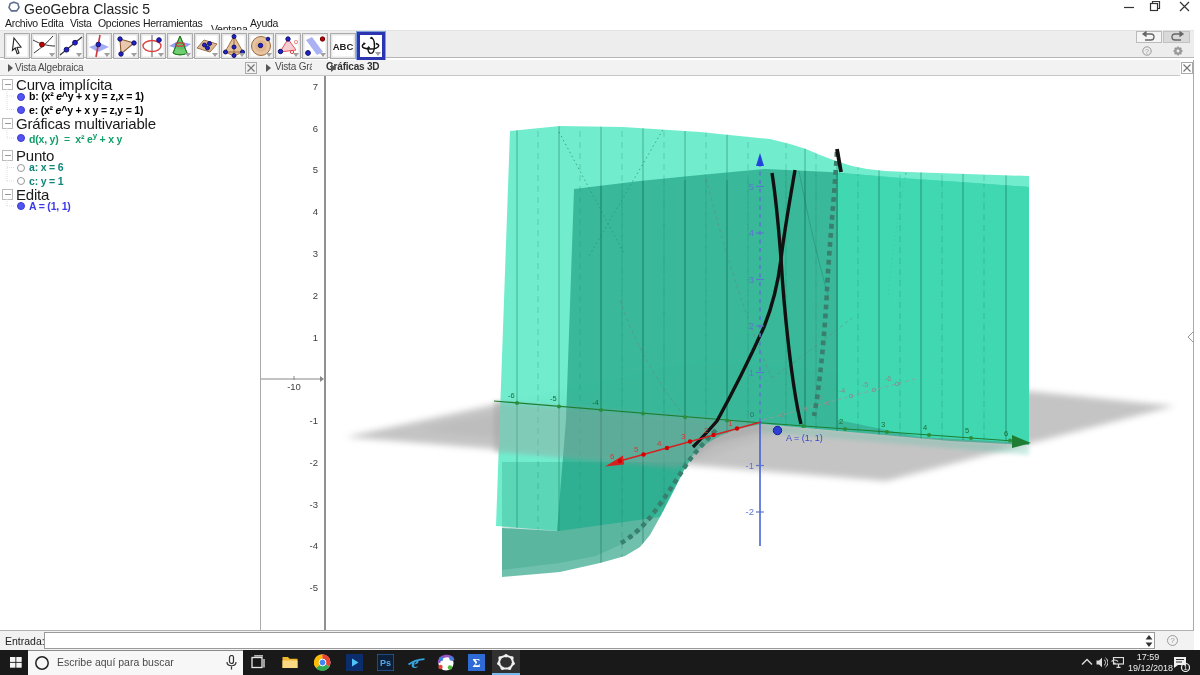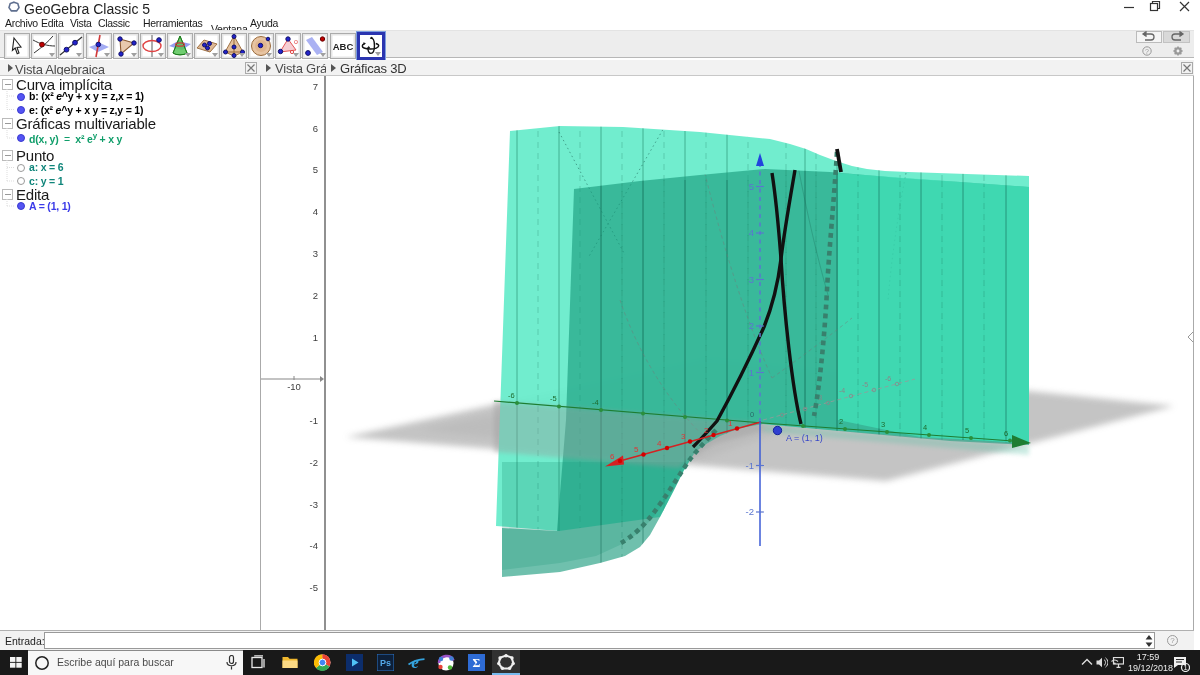--- a/index.html
+++ b/index.html
@@ -15,21 +15,21 @@
   #toolbar{left:0;top:30px;width:1194px;height:28px;background:#ededed;
            border-top:1px solid #e3e3e3;border-bottom:1px solid #b7b7b7;box-sizing:border-box;}
   .tbtn{position:absolute;top:33px;width:24px;height:24px;background:#fff;
         border:1px solid #ababab;box-shadow:0 0 0 1.5px #e6e6e6 inset;}
   .tbtn svg{position:absolute;left:0px;top:0px;}
   .tri{position:absolute;right:0px;bottom:0px;width:8px;height:7px;opacity:0;}
   .tri:after{content:"";position:absolute;right:1px;bottom:1px;
        border-left:3px solid transparent;border-right:3px solid transparent;border-top:4px solid #a0a0a0;}
   
   .phead{position:absolute;top:60px;height:16px;background:#f2f2f2;overflow:hidden;
-         border-bottom:1px solid #c8c8c8;box-sizing:border-box;font-size:13px;letter-spacing:-0.2px;color:#4a4a4a;}
+         border-bottom:1px solid #c8c8c8;box-sizing:border-box;font-size:10px;letter-spacing:-0.2px;color:#4a4a4a;}
   .parrow{position:absolute;left:8px;top:4px;width:0;height:0;
           border-top:4px solid transparent;border-bottom:4px solid transparent;border-left:5px solid #555;}
   #algpanel{left:0;top:60px;width:261px;height:570px;background:#fff;border-right:1px solid #aaa;box-sizing:border-box;}
   #gpanel{left:261px;top:60px;width:65px;height:570px;background:#fff;border-right:2px solid #909090;box-sizing:border-box;}
   #dpanel{left:326px;top:60px;width:868px;height:570px;background:#fff;border-right:1px solid #aaa;box-sizing:border-box;}
   
   #entrada{left:0;top:630px;width:1194px;height:20px;background:#f2f2f2;border-top:1px solid #b0b0b0;box-sizing:border-box;}
   
   #taskbar{left:0;top:650px;width:1200px;height:25px;background:#191919;}
 </style>
@@ -47,21 +47,21 @@
     <rect x="40.5" y="3.5" width="7" height="7"></rect>
     <path d="M42.5 3.5 V1.5 H49.5 V8.5 H47.5"></path>
     <path d="M70 2 L79 11 M79 2 L70 11"></path>
   </g>
 </svg>
 
 <div class="abs" id="menubar">
   <span class="menu" style="left:5px;top:2px">Archivo</span>
   <span class="menu" style="left:41px;top:2px">Edita</span>
   <span class="menu" style="left:70px;top:2px">Vista</span>
-  <span class="menu" style="left:98px;top:2px">Classic</span>
+  <span class="menu" style="left:98px;top:2px">Opciones</span>
   <span class="menu" style="left:143px;top:2px">Herramientas</span>
   <span class="menu" style="left:211px;top:8px">Ventana</span>
   <span class="menu" style="left:250px;top:2px">Ayuda</span>
 </div>
 
 <div class="abs" id="toolbar"></div>
 <div id="buttons">
 
 <div class="tbtn" style="left:4px">
       <svg width="24" height="24" viewBox="0 0 24 24">
@@ -232,21 +232,21 @@
   </div>
 <div class="parrow" style="top:64px"></div>
 <svg class="abs" style="left:245px;top:62px" width="12" height="12" viewBox="0 0 12 12">
  <rect x="0.5" y="0.5" width="11" height="11" fill="none" stroke="#aaa"></rect>
  <path d="M2.5 2.5 L9.5 9.5 M9.5 2.5 L2.5 9.5" stroke="#777" stroke-width="1.2"></path>
 </svg>
 <div class="abs phead" style="left:261px;width:65px">
     <span style="position:absolute;left:14px;top:1px;white-space:nowrap">Vista Gráfic</span>
   </div>
 <div class="parrow" style="left:266px;top:64px"></div>
-<div class="abs phead" style="left:326px;width:868px;font-weight:normal;color:#333">
+<div class="abs phead" style="left:312px;width:868px;font-weight:bold;color:#333">
     <span style="position:absolute;left:14px;top:1px">Gráficas 3D</span>
   </div>
 <div class="parrow" style="left:331px;top:64px"></div>
 <svg class="abs" style="left:1181px;top:62px" width="12" height="12" viewBox="0 0 12 12">
  <rect x="0.5" y="0.5" width="11" height="11" fill="none" stroke="#aaa"></rect>
  <path d="M2.5 2.5 L9.5 9.5 M9.5 2.5 L2.5 9.5" stroke="#777" stroke-width="1.2"></path>
 </svg>
 
 <div id="algtree" class="abs" style="left:0;top:76px;width:260px;height:554px;overflow:hidden">
   <style>

